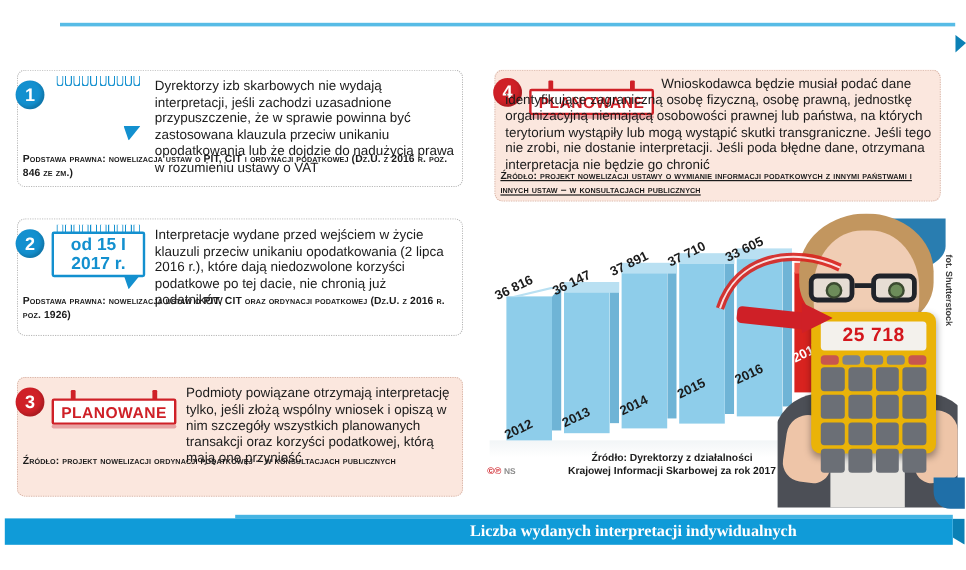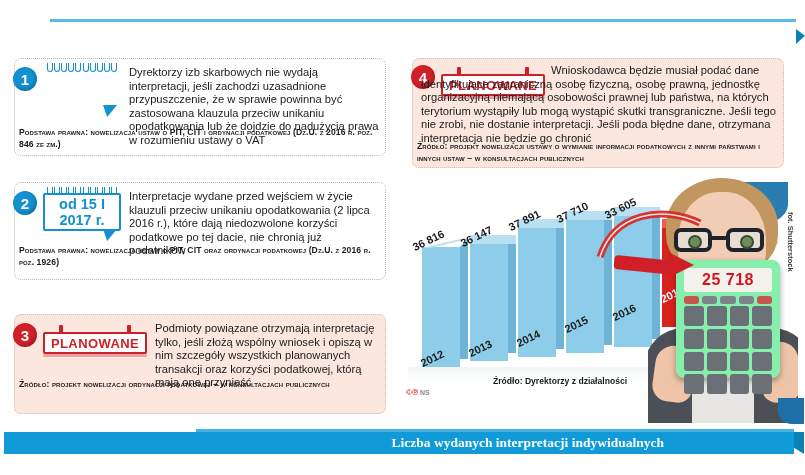--- a/index.html
+++ b/index.html
@@ -187,21 +187,21 @@
   .ph-iris{position:absolute;width:10px;height:10px;border-radius:50%;background:#6d8c5a;border:2px solid #3b4a30;}
   .ph-body{
     position:absolute;left:-4px;top:150px;width:168px;height:96px;
     background:#4c4f56;border-radius:40px 40px 0 0;
   }
   .ph-shirt{
     position:absolute;left:44px;top:152px;width:62px;height:94px;background:#e8e6e2;
   }
   .calc{
     position:absolute;left:28px;top:82px;width:104px;height:118px;
-    background:#86efac;border-radius:8px;
+    background:#eab308;border-radius:8px;
     box-shadow:0 3px 6px rgba(0,0,0,.35);
   }
   .calc .screen{
     position:absolute;left:8px;top:8px;width:88px;height:24px;
     background:#f3f1ec;border-radius:3px;
     display:flex;align-items:center;justify-content:center;
   }
   .calc .screen span{color:#d4161c;font-weight:bold;font-size:16px;letter-spacing:.5px;}
   .calc .keys{
     position:absolute;left:8px;top:46px;width:88px;height:88px;
@@ -349,21 +349,21 @@
           <i></i>
           <i></i>
         </div>
       <div class="plate">
         <span>PLANOWANE</span>
       </div>
       <div class="base"></div>
     </div>
 
     <div class="ptxt" style="left:8px;top:5px;width:356px;text-indent:130px;">Wnioskodawca będzie musiał podać dane identyfikujące zagraniczną osobę fizyczną, osobę prawną, jednostkę organizacyjną niemającą osobowości prawnej lub państwa, na których terytorium wystąpiły lub mogą wystąpić skutki transgraniczne.  Jeśli tego nie zrobi, nie dostanie interpretacji. Jeśli poda błędne dane, otrzymana interpretacja nie będzie go chronić</div>
-    <div class="legal" style="left:4px;top:82px;width:366px;">Źródło: projekt nowelizacji ustawy o wymianie informacji podatkowych z innymi państwami i innych ustaw – w konsultacjach publicznych</div>
+    <div class="legal" style="left:4px;top:82px;width:366px;text-decoration:underline;">Źródło: projekt nowelizacji ustawy o wymianie informacji podatkowych z innymi państwami i innych ustaw – w konsultacjach publicznych</div>
   </div>
 
   <div class="chart">
     <div class="floor"></div>
 
     <div class="bar-wrap" style="left:14px;top:72px;width:38px;height:120px;">
       <div class="bar-front" style="background:#8ecdea;"></div>
       <div class="bar-side" style="left:38px;top:-8px;width:8px;height:120px;background:#6fb4d6;clip-path:polygon(0 8px,100% 0,100% 100%,0 100%);"></div>
       <div class="bar-top" style="left:0;top:-8px;width:46px;height:9px;background:#b9e0f2;clip-path:polygon(0 9px,38px 0,46px 0,8px 9px);"></div>
     </div>
@@ -466,20 +466,21 @@
     <div class="stem"></div>
     <div class="head"></div>
   </div>
 
   <div class="cmark">
     <span>©℗</span>
     <span class="ns">NS</span>
   </div>
   <div class="chart-src">
     <div>Źródło: Dyrektorzy z działalności</div>
+    <div>Krajowej Informacji Skarbowej za rok 2017</div>
   </div>
 
   <div class="credit">fot. Shutterstock</div>
   <div class="blue-corner"></div>
 
   <div class="ribbon-bot-hl"></div>
   <div class="ribbon-bot">
     <div class="title">Liczba wydanych interpretacji indywidualnych</div>
   </div>
   <div class="ribbon-fold-b"></div>

